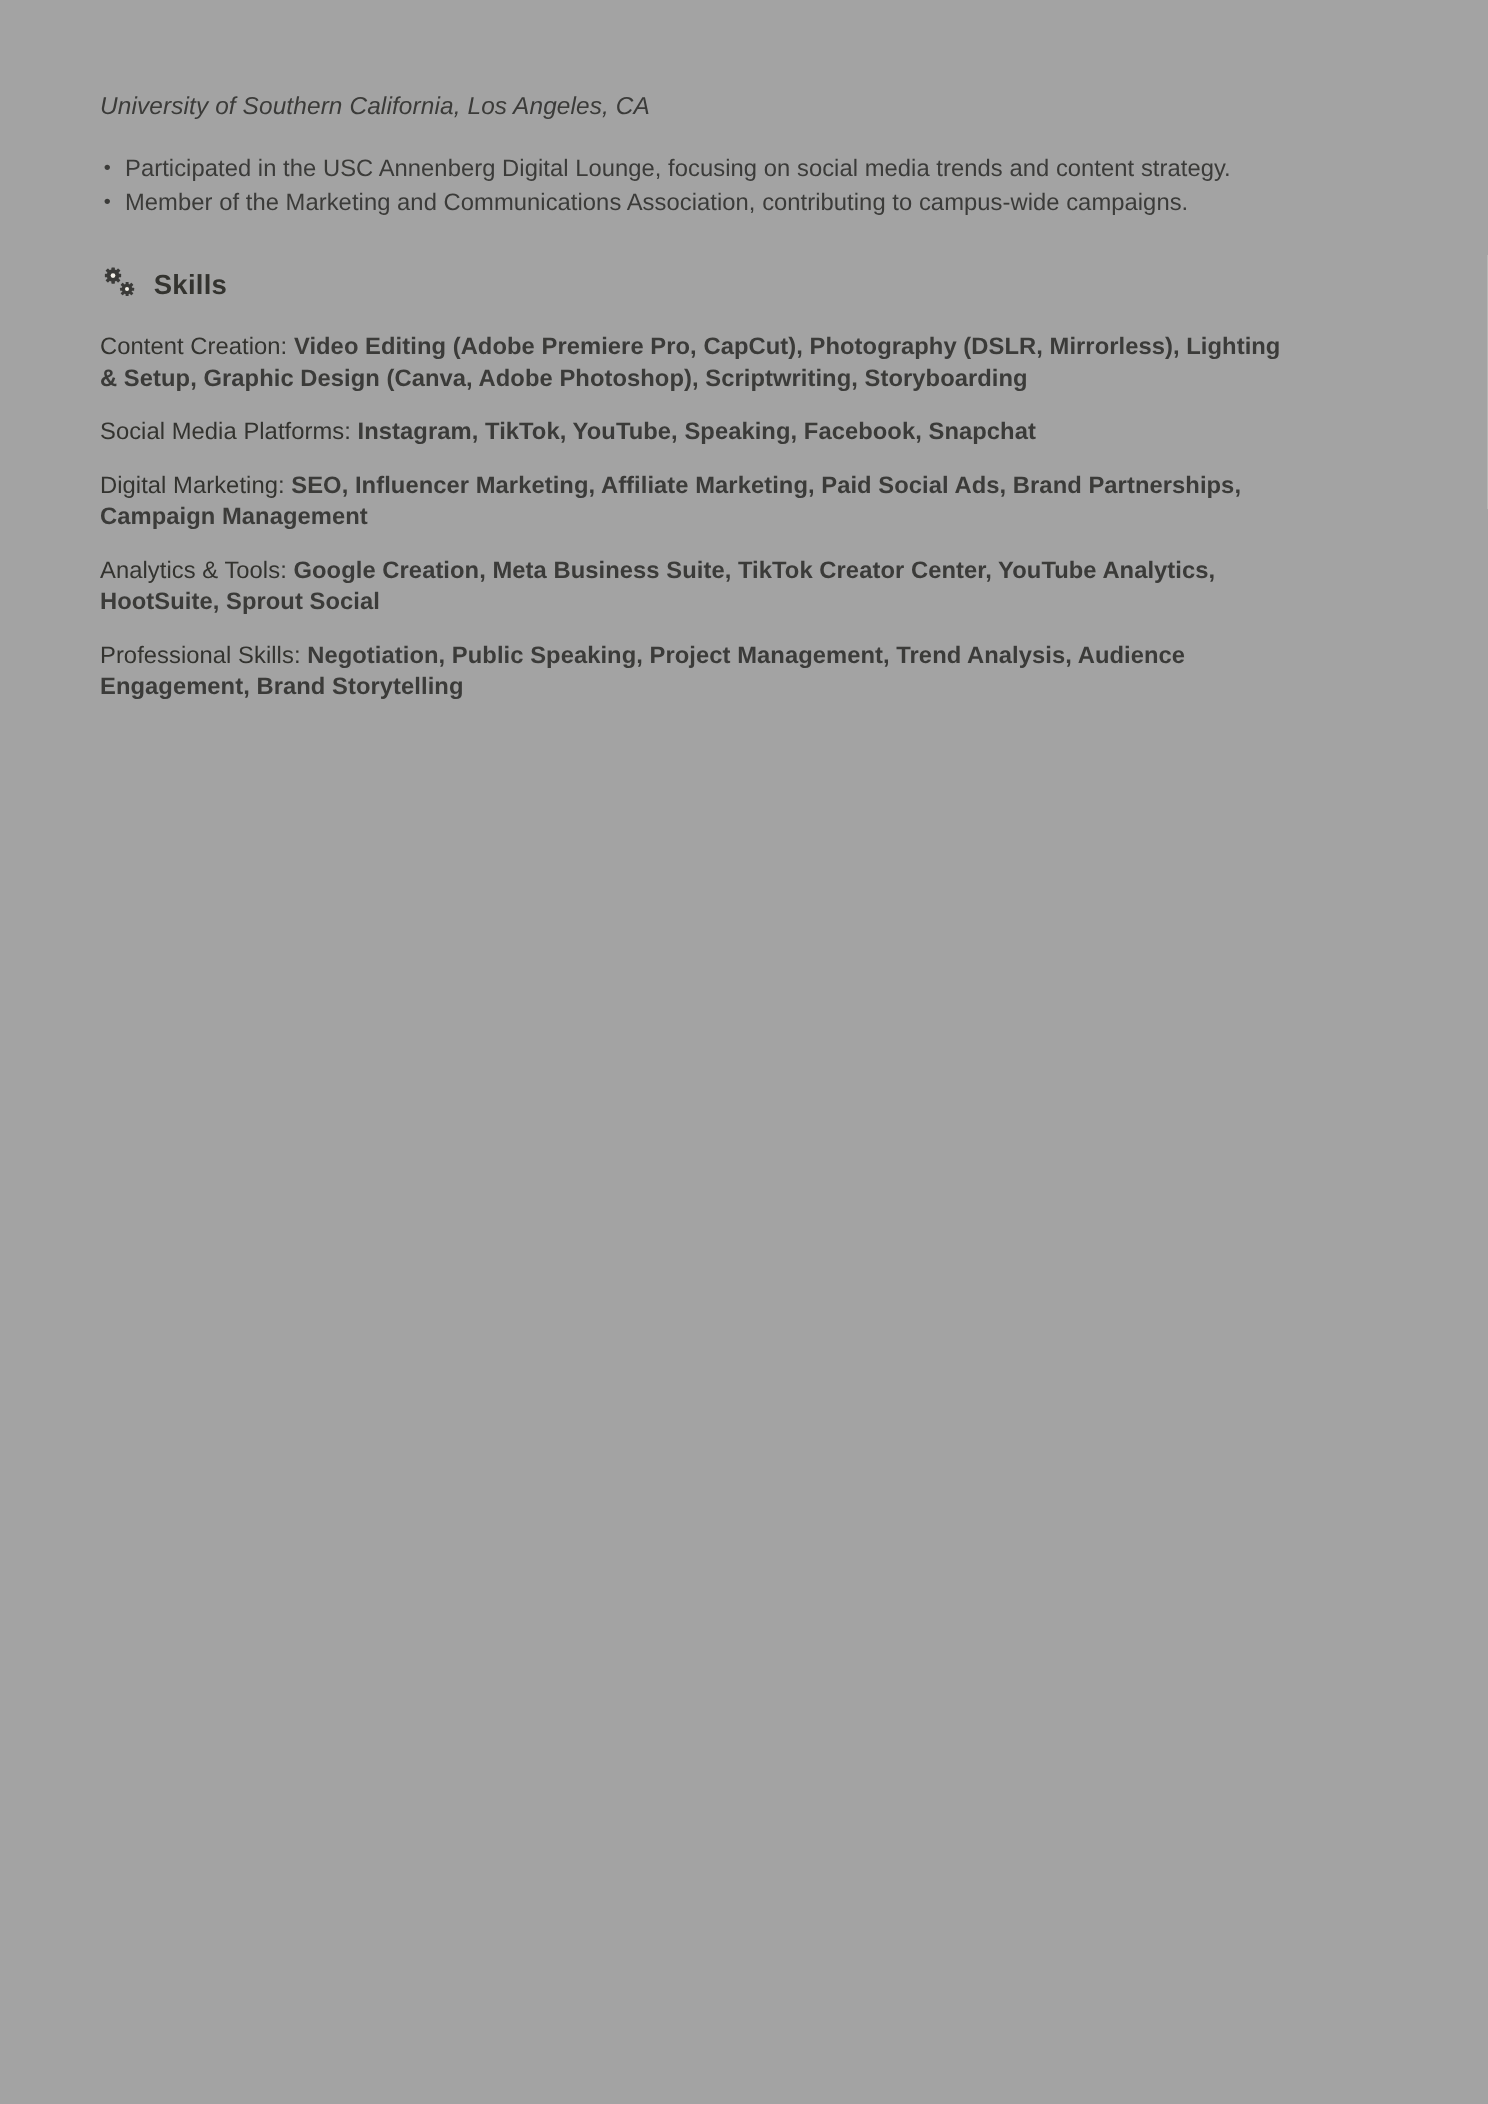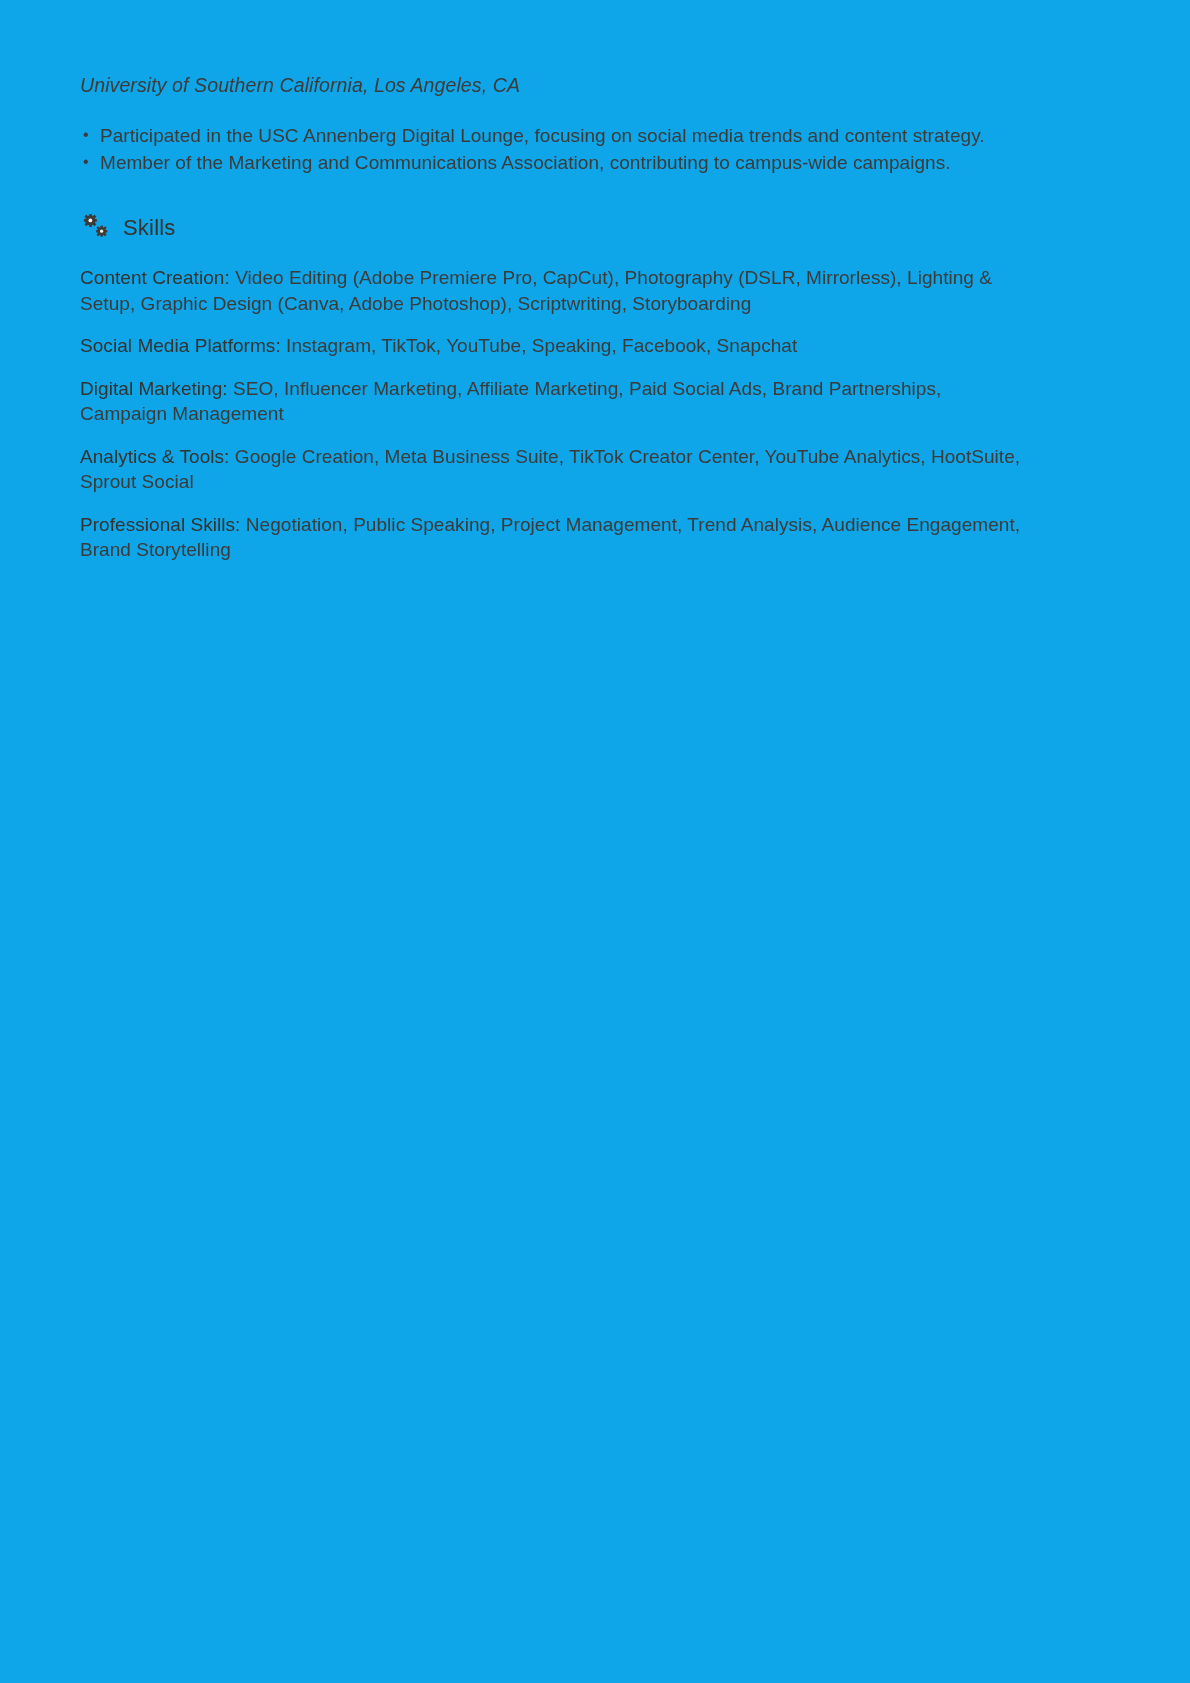--- a/index.html
+++ b/index.html
@@ -12,21 +12,21 @@
     background: #f4f1e9;
     font-family: "Liberation Sans", sans-serif;
     color: #3b3b39;
     -webkit-font-smoothing: antialiased;
   }
 
   .page {
     position: relative;
     width: 1190px;
     height: 1683px;
-    background: #0ea5e9;
+    background: #a3a3a3;
     box-sizing: border-box;
     padding: 72px 80px 0 80px;
   }
 
   .content {
     width: 960px;
   }
 
   
   .institution {
@@ -76,21 +76,21 @@
     display: block;
   }
   .section-icon svg {
     display: block;
     position: absolute;
     left: 0;
     top: 0;
   }
   .section-title {
     font-size: 22px;
-    font-weight: normal;
+    font-weight: bold;
     letter-spacing: 0.2px;
     color: #33332f;
     margin-left: 9px;
   }
 
   
   .skill-row {
     font-size: 19px;
     line-height: 25.5px;
     letter-spacing: 0.05px;
@@ -99,21 +99,21 @@
     max-width: 950px;
   }
   .skill-row:last-child {
     margin-bottom: 3px;
   }
   .skill-label {
     font-weight: normal;
     color: #33332f;
   }
   .skill-value {
-    font-weight: normal;
+    font-weight: bold;
   }
 </style>
 </head>
 <body>
 
 <div class="page">
   <div class="content">
 
     <div class="institution">University of Southern California, Los Angeles, CA</div>
 

